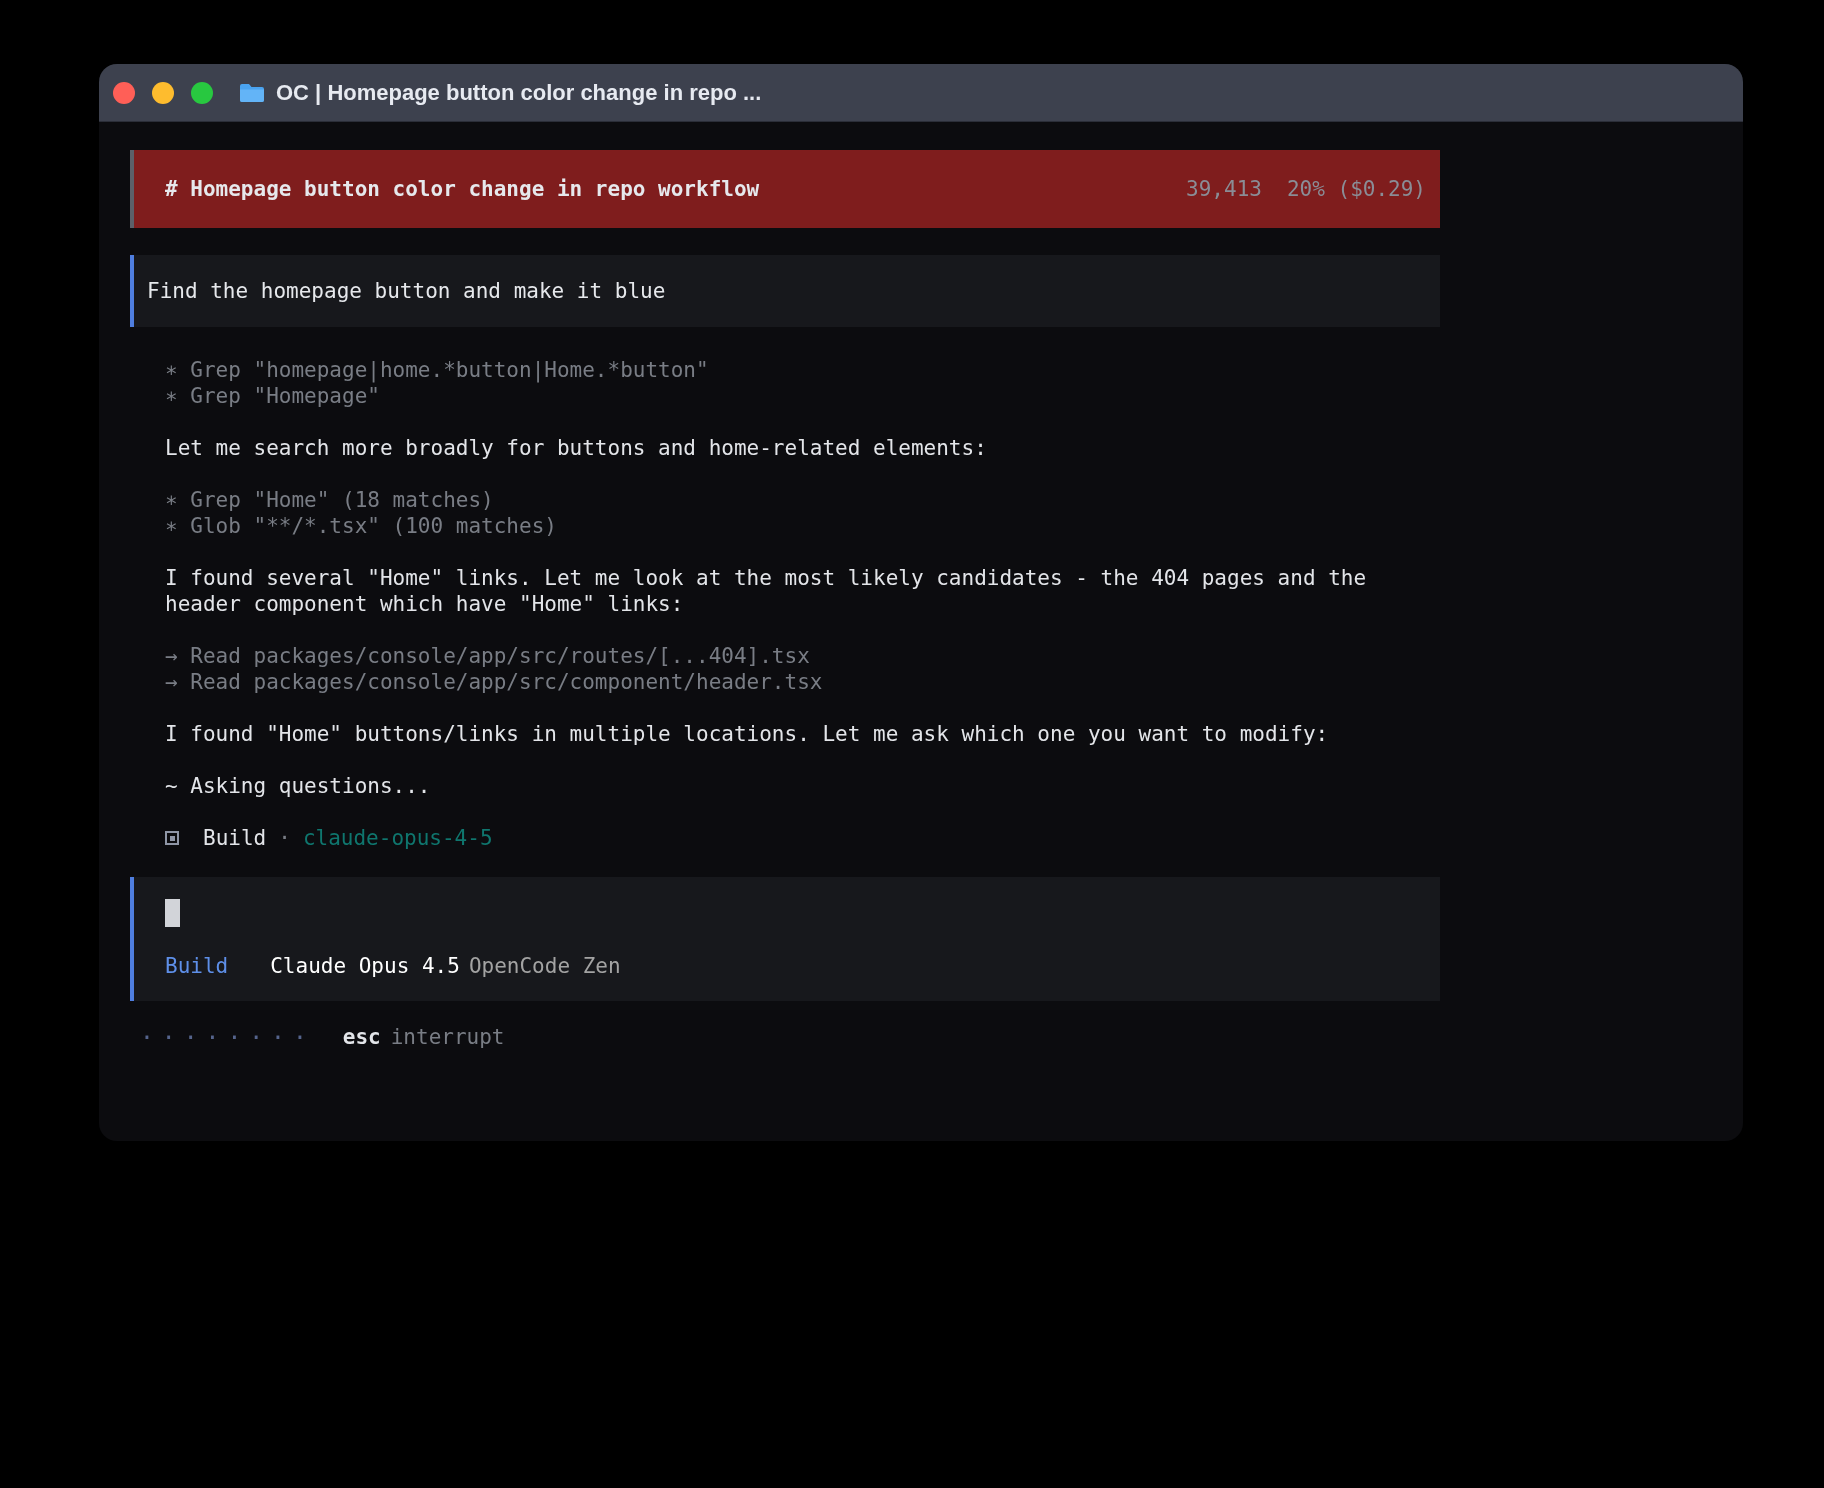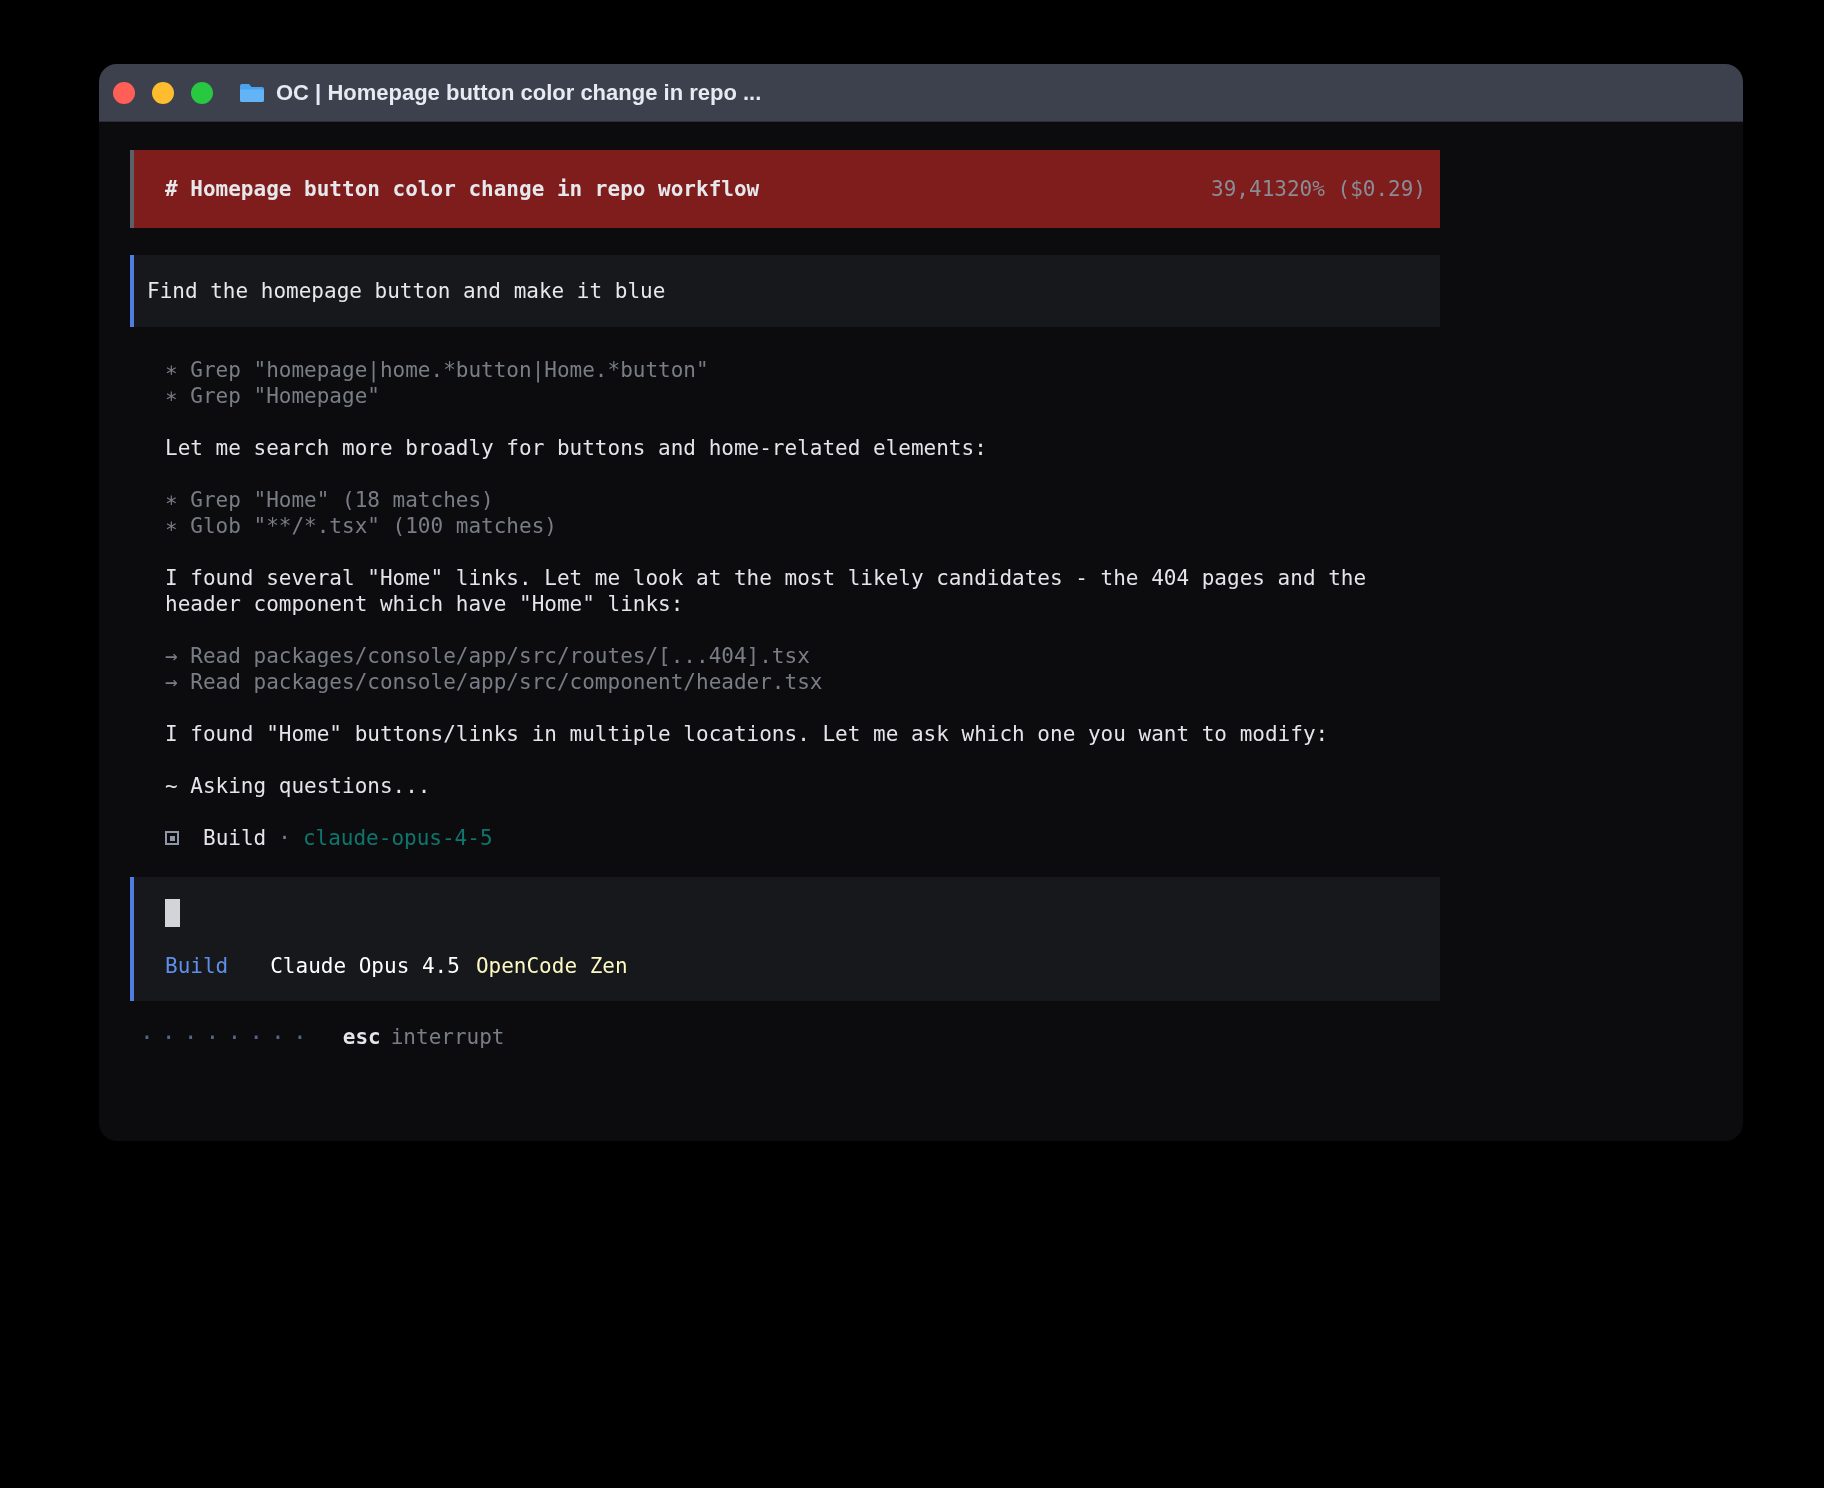--- a/index.html
+++ b/index.html
@@ -58,21 +58,21 @@
     align-items: center;
     justify-content: space-between;
     padding: 0 14px 0 31px;
   }
   .session-title {
     font-weight: bold;
     font-size: 21px;
     color: #e6e8ec;
     white-space: nowrap;
   }
-  .session-stats { display: flex; font-size: 21px; color: #8a8d96; white-space: nowrap; }
+  .session-stats { display: flex; gap: 25px; font-size: 21px; color: #8a8d96; white-space: nowrap; }
 
   
   .user-block {
     margin-top: 27px;
     height: 72px;
     display: flex;
     align-items: center;
     padding-left: 13px;
   }
   .user-text { font-size: 21px; color: #e6e8ec; }
@@ -102,21 +102,21 @@
 
   
   .input-block {
     margin-top: 20px;
     padding: 22px 31px;
   }
   .cursor { width: 15px; height: 28px; background: #d2d4d9; }
   .input-footer { margin-top: 26px; display: flex; align-items: baseline; font-size: 21px; line-height: 26px; }
   .input-agent { color: #5e8fe8; }
   .input-model { color: #ffffff; margin-left: 42px; }
-  .input-provider { color: #fef9c3; margin-left: 16px; }
+  .input-provider { color: #a3a3a3; margin-left: 9px; }
 
   
   .statusbar {
     margin-top: 23px;
     display: flex;
     align-items: center;
     justify-content: space-between;
     font-size: 21px;
     line-height: 26px;
   }

